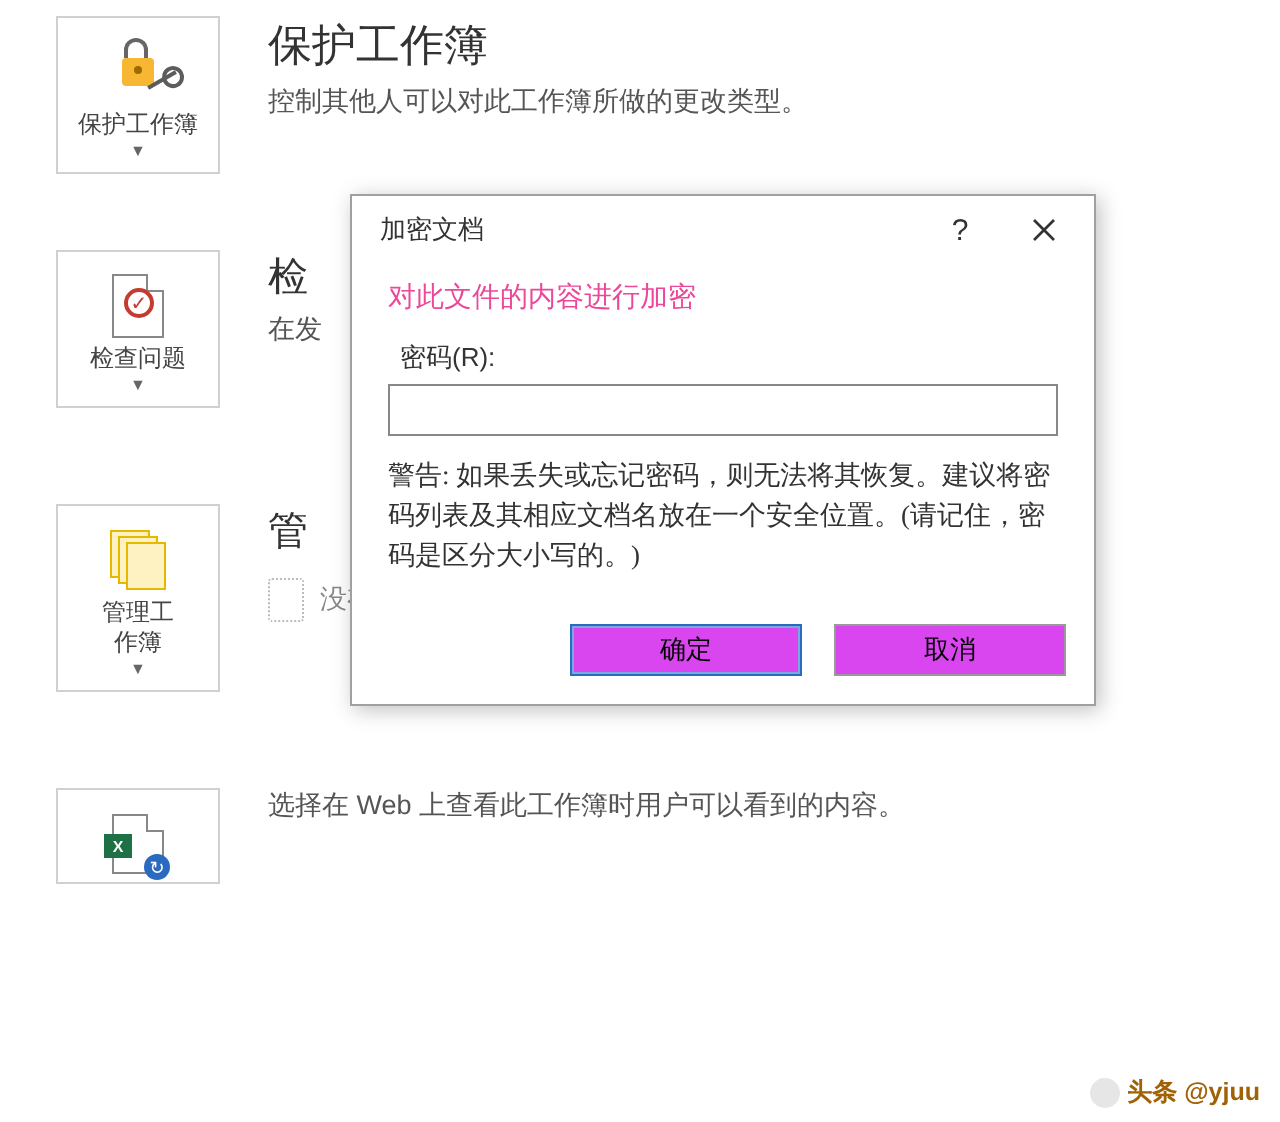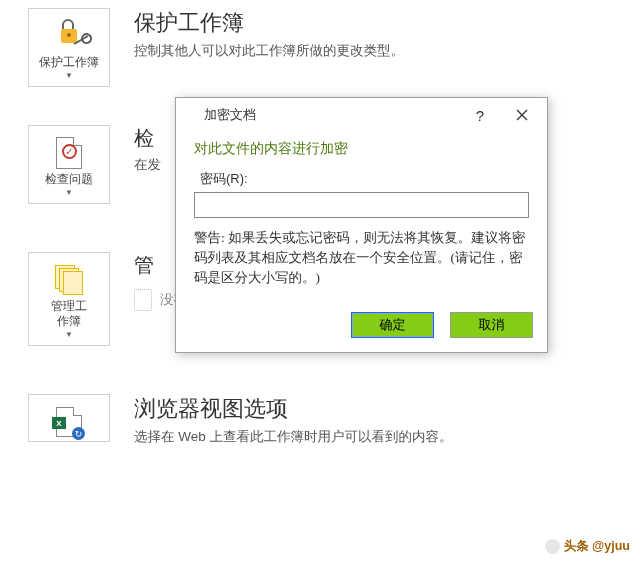--- a/index.html
+++ b/index.html
@@ -11,31 +11,31 @@
   .tile .tile-label { font-size: 12px; color: #444; text-align: center; margin-top: 2px; line-height: 15px; }
   .tile .tile-caret { color:#666; font-size:8px; line-height:8px; margin-top:2px; }
 
   .info h2 { margin: 0 0 4px 0; font-size: 22px; font-weight: 400; color: #333; }
   .info h2.small { font-size: 20px; }
   .info p { margin: 0; font-size: 13.5px; color: #555; }
   .info .sub { margin-top: 10px; display:flex; align-items:center; color:#888; font-size:13.5px; }
   .info .sub-icon { width:18px; height:22px; border:1px dotted #bbb; margin-right:8px; border-radius:2px; }
 
   .dialog { position: absolute; left: 175px; top: 97px; width: 373px; background: #fff; border: 1px solid #a0a0a0; box-shadow: 2px 2px 10px rgba(0,0,0,0.25); }
-  .titlebar { display:flex; align-items:center; height:34px; padding: 0 4px 0 14px; font-size: 13px; color:#333;margin-left:14px; }
+  .titlebar { display:flex; align-items:center; height:34px; padding: 0 4px 0 14px; font-size: 13px; color:#333; }
   .titlebar .spacer { flex:1; }
   .tb-btn { width:42px; height:30px; display:flex; align-items:center; justify-content:center; font-size:15px; color:#333; }
   .tb-btn.close svg { width:12px; height:12px; }
   .dlg-body { padding: 8px 18px 14px 18px; }
-  .dlg-heading { font-size: 14px; color:#4d7c0f; margin-bottom:10px; }
+  .dlg-heading { font-size: 14px; color:#ec4899; margin-bottom:10px; }
   .dlg-label { font-size: 13px; color:#333; margin: 12px 0 4px 6px; }
   .dlg-input { width: 100%; height: 26px; border:1px solid #888; padding: 2px 6px; font-size:13px; margin-bottom:10px; }
   .dlg-warn { font-size: 13.5px; color:#333; line-height: 20px; font-family: Liberation Serif, serif; }
   .dlg-buttons { display:flex; justify-content:flex-end; gap:16px; padding: 10px 14px 14px; }
-  .dlg-btn { width: 83px; height: 26px; border:1px solid #999; background:#84cc16; font-size:13px; display:flex; align-items:center; justify-content:center; }
+  .dlg-btn { width: 116px; height: 26px; border:1px solid #999; background:#d946ef; font-size:13px; display:flex; align-items:center; justify-content:center; }
   .dlg-btn.primary { border:1px solid #2a6bbf; box-shadow: inset 0 0 0 1px #79a9e0; }
 
   .watermark { position:absolute; right:10px; bottom:6px; font-size:12.5px; color:#a16207; display:flex; align-items:center; gap:4px;font-weight:bold; }
   .watermark .circle { width:15px; height:15px; border-radius:50%; background:#e6e6e6; }
 
   
   .lock-body { width:16px; height:14px; background:#f7b733; border-radius:2px; position:relative; }
   .lock-shackle { width:12px; height:10px; border:2.5px solid #666; border-bottom:none; border-radius:7px 7px 0 0; position:absolute; top:-10px; left:1px; }
   .lock-keyhole { position:absolute; width:4px; height:4px; background:#9a6c00; border-radius:50%; top:4px; left:6px; }
   .lock-key { position:absolute; width:16px; height:2px; background:#5c5c5c; transform:rotate(-30deg); top:10px; left:12px; }
@@ -120,21 +120,20 @@
 <div class="section">
   <div class="tile" style="padding-bottom:2px;">
     <div class="icon-box">
       <div class="browser-doc">
         <div class="xl-badge">X</div>
         <div class="refresh-badge">↻</div>
       </div>
     </div>
   </div>
   <div class="info">
-    <h2>浏览器视图选项</h2>
     <p>选择在 Web 上查看此工作簿时用户可以看到的内容。</p>
   </div>
 </div>
 
 <div class="dialog">
   <div class="titlebar">
     <span>加密文档</span>
     <span class="spacer"></span>
     <div class="tb-btn">
         <span>?</span>

